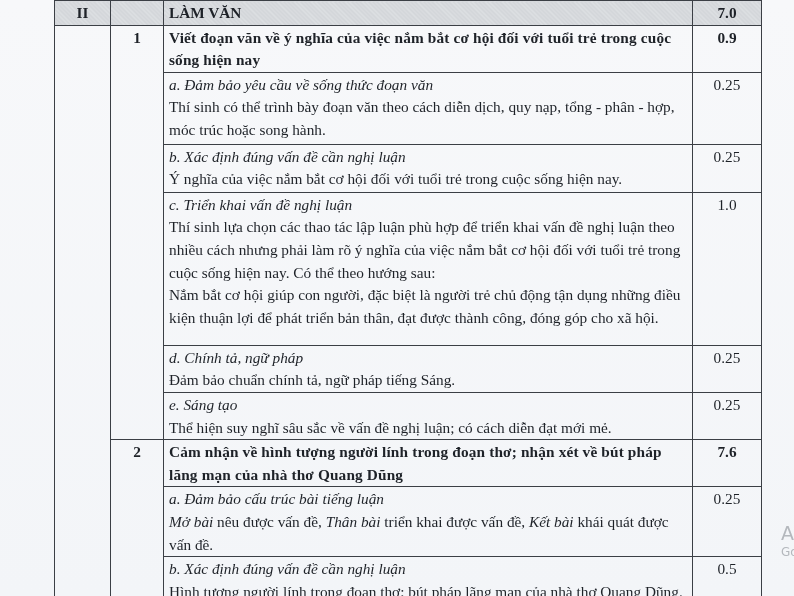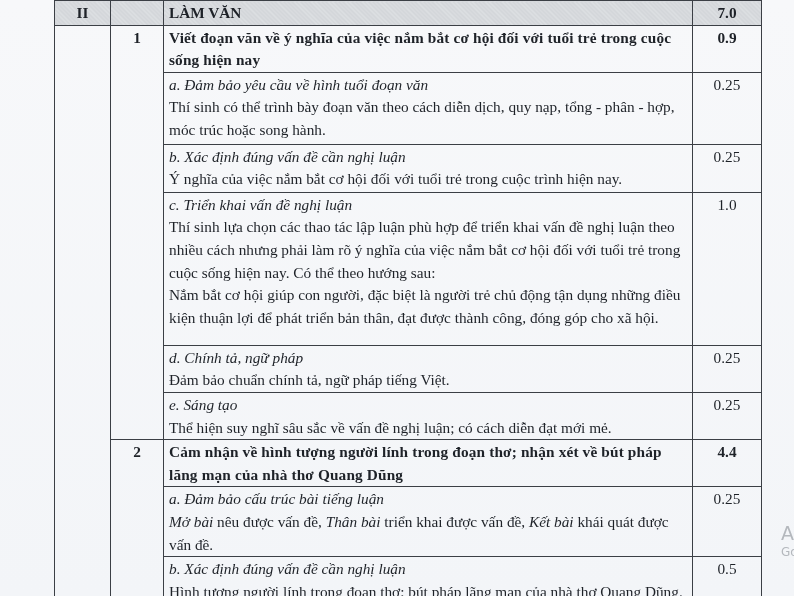--- a/index.html
+++ b/index.html
@@ -71,63 +71,63 @@
 
     <tr style="height:45px">
       <td rowspan="10"></td>
       <td rowspan="6" class="center bold">1</td>
       <td class="q-title">Viết đoạn văn về ý nghĩa của việc nắm bắt cơ hội đối với tuổi trẻ trong cuộc sống hiện nay</td>
       <td class="score bold">0.9</td>
     </tr>
 
     <tr style="height:72px">
       <td>
-        <div class="ital">a. Đảm bảo yêu cầu về hình tuổi đoạn văn</div>
+        <div class="ital">a. Đảm bảo yêu cầu về sống thức đoạn văn</div>
         <div>Thí sinh có thể trình bày đoạn văn theo cách diễn dịch, quy nạp, tổng - phân - hợp, móc trúc hoặc song hành.</div>
       </td>
       <td class="score">0.25</td>
     </tr>
 
     <tr style="height:48px">
       <td>
         <div class="ital">b. Xác định đúng vấn đề cần nghị luận</div>
-        <div>Ý nghĩa của việc nắm bắt cơ hội đối với tuổi trẻ trong cuộc trình hiện nay.</div>
+        <div>Ý nghĩa của việc nắm bắt cơ hội đối với tuổi trẻ trong cuộc sống hiện nay.</div>
       </td>
       <td class="score">0.25</td>
     </tr>
 
     <tr style="height:153px">
       <td>
         <div class="ital">c. Triển khai vấn đề nghị luận</div>
         <div>Thí sinh lựa chọn các thao tác lập luận phù hợp để triển khai vấn đề nghị luận theo nhiều cách nhưng phải làm rõ ý nghĩa của việc nắm bắt cơ hội đối với tuổi trẻ trong cuộc sống hiện nay. Có thể theo hướng sau:</div>
         <div>Nắm bắt cơ hội giúp con người, đặc biệt là người trẻ chủ động tận dụng những điều kiện thuận lợi để phát triển bản thân, đạt được thành công, đóng góp cho xã hội.</div>
       </td>
       <td class="score">1.0</td>
     </tr>
 
     <tr style="height:46px">
       <td>
         <div class="ital">d. Chính tả, ngữ pháp</div>
-        <div>Đảm bảo chuẩn chính tả, ngữ pháp tiếng Việt.</div>
+        <div>Đảm bảo chuẩn chính tả, ngữ pháp tiếng Sáng.</div>
       </td>
       <td class="score">0.25</td>
     </tr>
 
     <tr style="height:46px">
       <td>
         <div class="ital">e. Sáng tạo</div>
         <div>Thể hiện suy nghĩ sâu sắc về vấn đề nghị luận; có cách diễn đạt mới mẻ.</div>
       </td>
       <td class="score">0.25</td>
     </tr>
 
     <tr style="height:47px">
       <td rowspan="3" class="center bold">2</td>
       <td class="q-title">Cảm nhận về hình tượng người lính trong đoạn thơ; nhận xét về bút pháp lãng mạn của nhà thơ Quang Dũng</td>
-      <td class="score bold">4.4</td>
+      <td class="score bold">7.6</td>
     </tr>
 
     <tr style="height:68px">
       <td>
         <div class="ital">a. Đảm bảo cấu trúc bài tiếng luận</div>
         <div><span class="ital">Mở bài</span><span> nêu được vấn đề, </span><span class="ital">Thân bài</span><span> triển khai được vấn đề, </span><span class="ital">Kết bài</span><span> khái quát được vấn đề.</span></div>
       </td>
       <td class="score">0.25</td>
     </tr>
 

